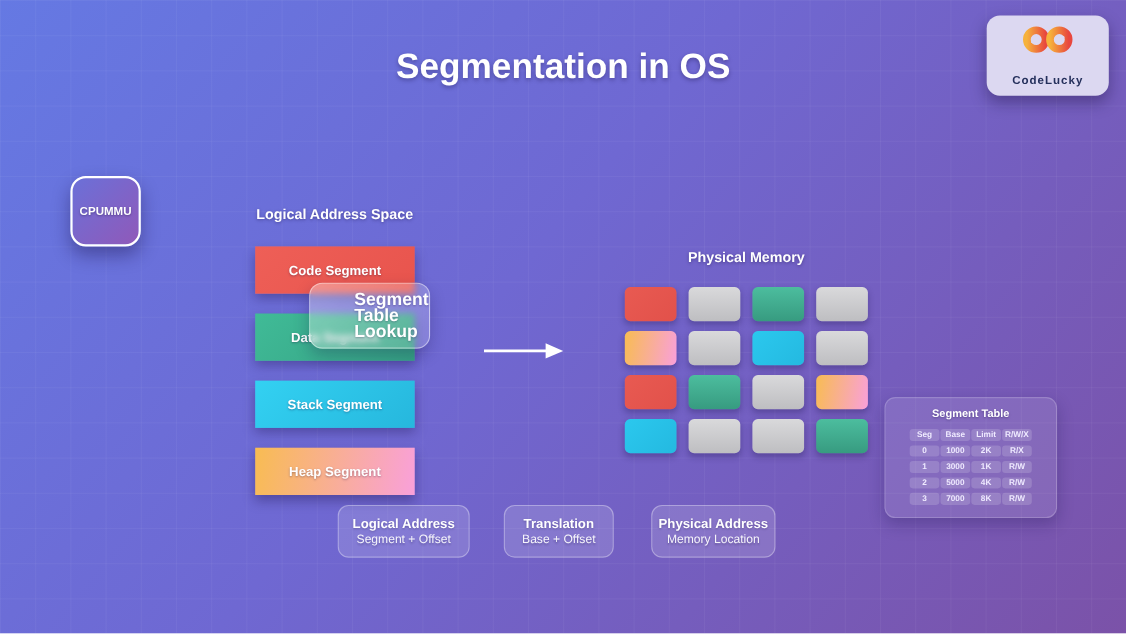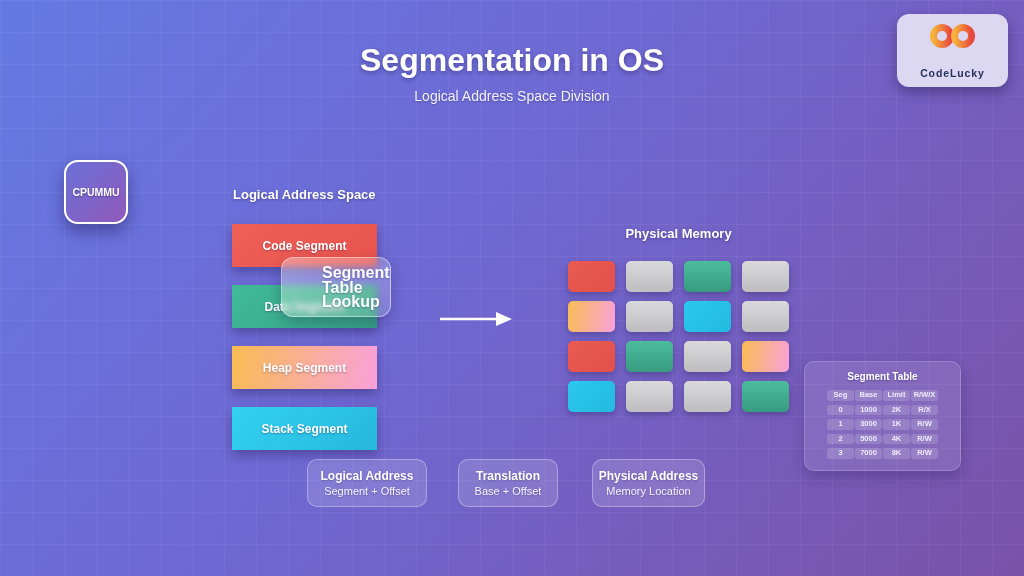--- a/index.html
+++ b/index.html
@@ -97,21 +97,20 @@
   .step3 { left:592px; width:113px; }
   .step-title { font-size:12px; font-weight:700; }
   .step-sub { font-size:11px; opacity:.92; margin-top:2px; }
 </style>
 </head>
 <body>
 
 <div class="stage">
 
   <div class="title">Segmentation in OS</div>
-  <div class="subtitle">Logical Address Space Division</div>
 
   <div class="logo-card">
     <svg width="54" height="26" viewBox="0 0 54 26">
       <defs>
         <linearGradient id="lg" x1="0" y1="0" x2="1" y2="0">
           <stop offset="0" stop-color="#f6b23c"></stop>
           <stop offset="1" stop-color="#e8473e"></stop>
         </linearGradient>
       </defs>
       <circle cx="16" cy="13" r="8.5" fill="none" stroke="url(#lg)" stroke-width="7"></circle>
@@ -125,22 +124,22 @@
   <div class="cpu-box">
     <span>CPU</span>
     <span>MMU</span>
   </div>
 
   <div class="las-label">Logical Address Space</div>
 
   <div class="segments">
       <div class="segment" style="background: linear-gradient(135deg, rgb(238, 95, 87), rgb(232, 84, 77));">Code Segment</div>
       <div class="segment" style="background: linear-gradient(135deg, rgb(64, 187, 151), rgb(53, 161, 131));">Data Segment</div>
+      <div class="segment" style="background: linear-gradient(135deg, rgb(51, 209, 242), rgb(38, 183, 221));">Stack Segment</div>
       <div class="segment" style="background: linear-gradient(100deg, rgb(248, 188, 82), rgb(249, 160, 218));">Heap Segment</div>
-      <div class="segment" style="background: linear-gradient(135deg, rgb(51, 209, 242), rgb(38, 183, 221));">Stack Segment</div>
     </div>
 
   <div class="overlay">
     <div>Segment</div>
     <div>Table</div>
     <div>Lookup</div>
   </div>
 
   <svg class="arrow" width="76" height="18" viewBox="0 0 76 18">
     <line x1="2" y1="9" x2="60" y2="9" stroke="#ffffff" stroke-width="2.5"></line>

